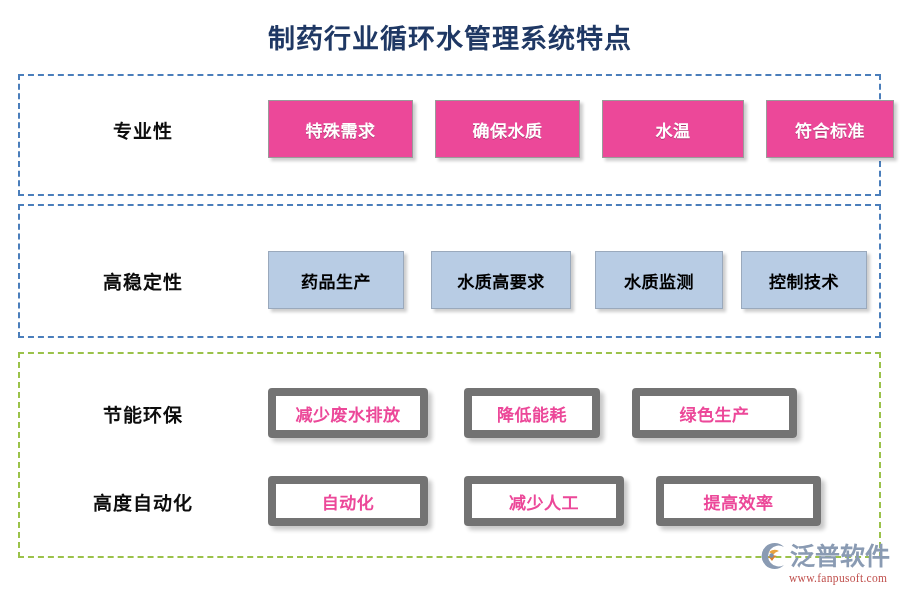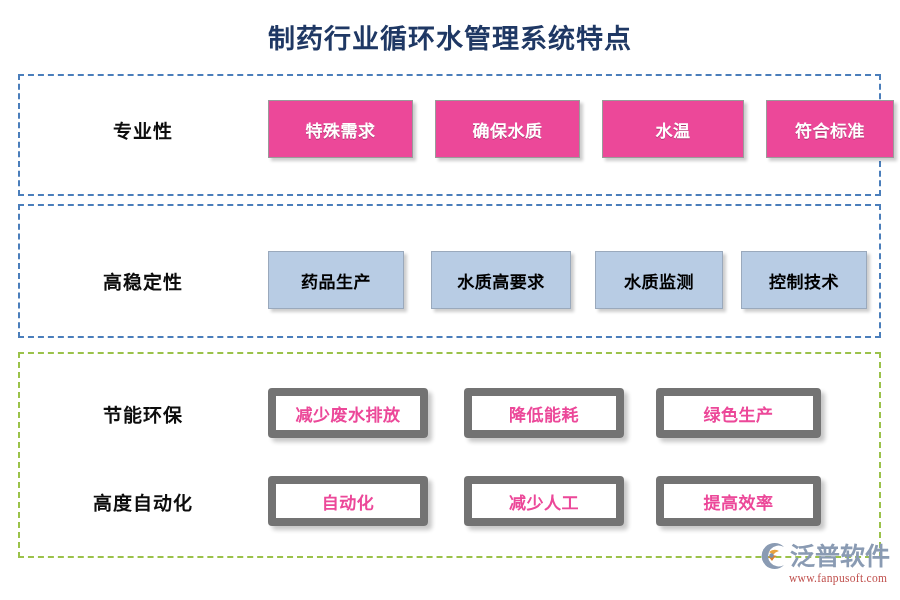--- a/index.html
+++ b/index.html
@@ -166,21 +166,21 @@
       <div class="chip blue" style="width:126px;">控制技术</div>
     </div>
   </div>
 
   <div class="section green" style="left:18px;top:352px;width:863px;height:206px;"></div>
 
   <div class="row" style="left:18px;top:388px;height:50px;">
     <div class="cat-label">节能环保</div>
     <div class="boxes">
       <div class="chip gold" style="width:160px;margin-right:36px;">减少废水排放</div>
-      <div class="chip gold" style="width:160px;margin-right:32px;text-align:right;">降低能耗</div>
+      <div class="chip gold" style="width:136px;margin-right:32px;text-align:right;">降低能耗</div>
       <div class="chip gold" style="width:165px;">绿色生产</div>
     </div>
   </div>
 
   <div class="row" style="left:18px;top:476px;height:50px;">
     <div class="cat-label">高度自动化</div>
     <div class="boxes">
       <div class="chip gold" style="width:160px;margin-right:36px;">自动化</div>
       <div class="chip gold" style="width:160px;margin-right:32px;">减少人工</div>
       <div class="chip gold" style="width:165px;">提高效率</div>

